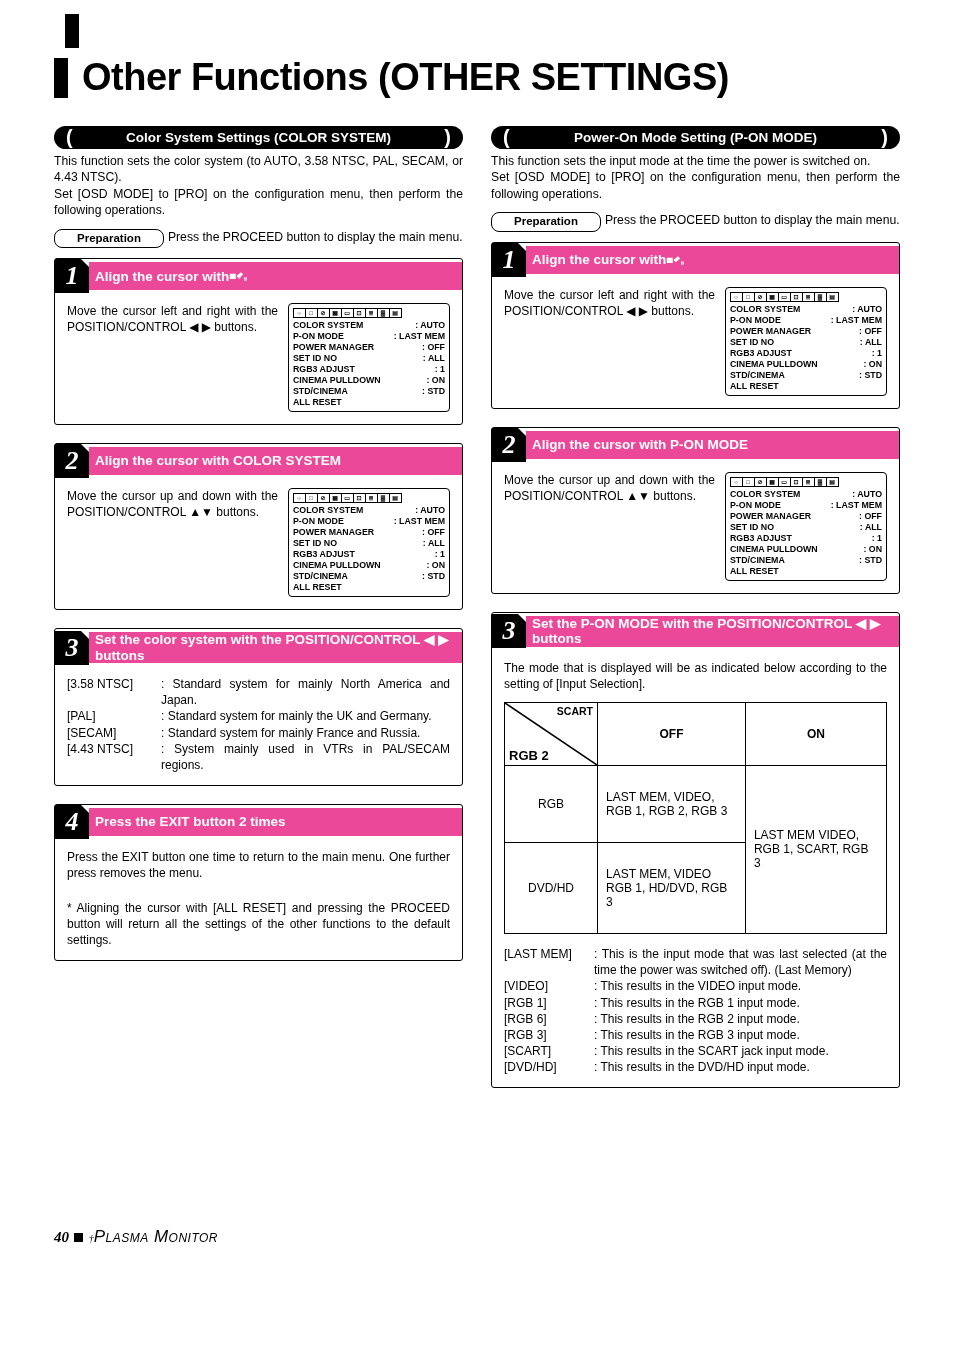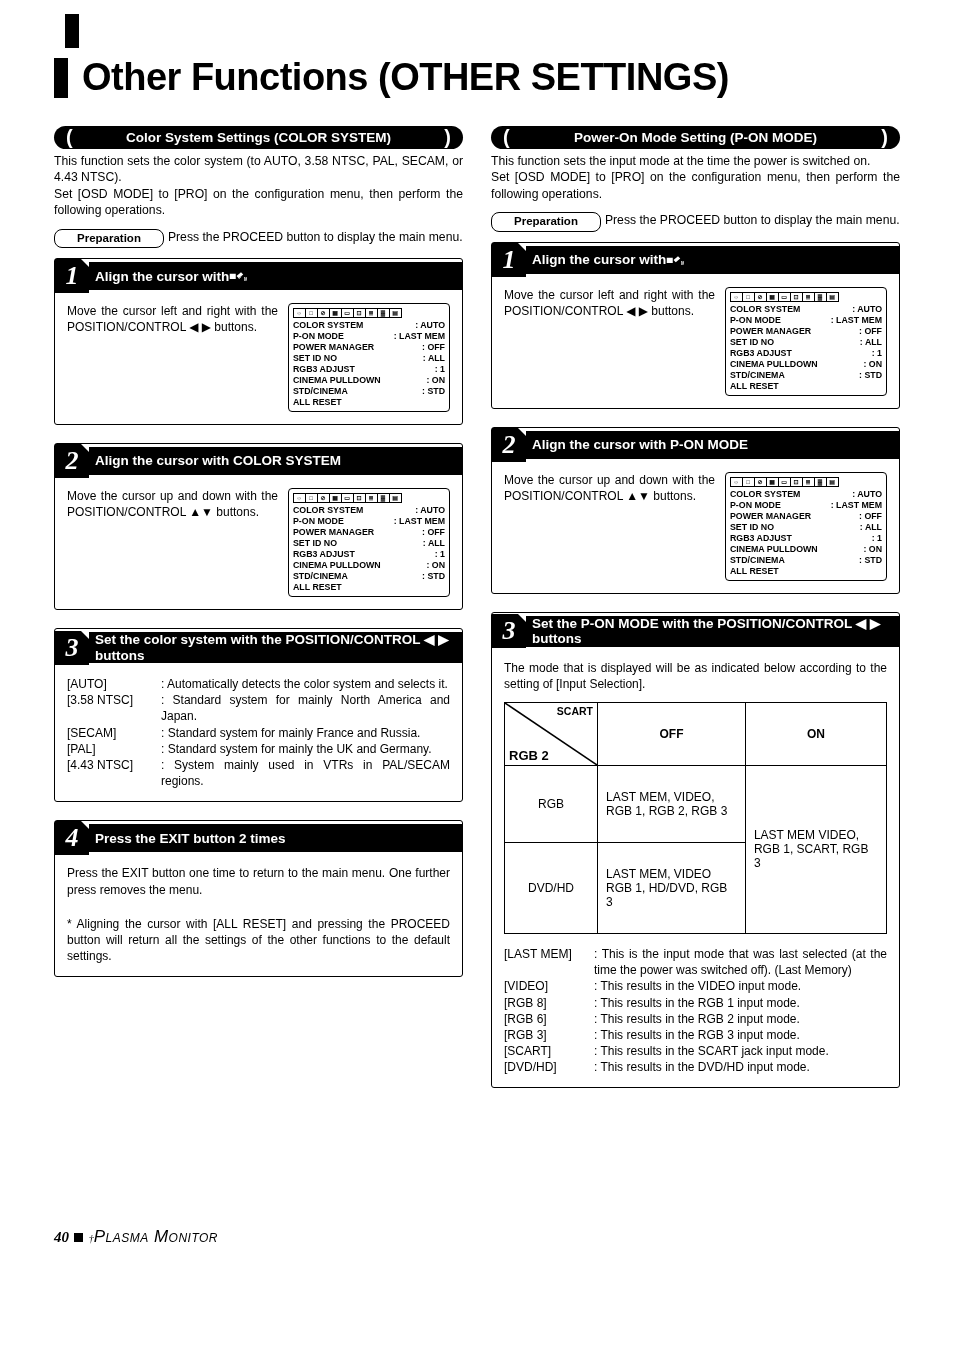--- a/index.html
+++ b/index.html
@@ -114,21 +114,21 @@
     display: flex;
     align-items: center;
     justify-content: center;
     color: #fff;
     font-weight: 900;
     font-size: 26px;
     font-style: italic;
     font-family: "Times New Roman", serif;
   }
   .step-title {
-    background: #000000;
+    background: #ec4899;
     color: #fff;
     flex: 1;
     align-self: stretch;
     display: flex;
     align-items: center;
     padding: 0 10px 0 6px;
     font-weight: 800;
     font-size: 13.5px;
     line-height: 1.15;
     min-height: 28px;
@@ -366,34 +366,30 @@
         <div class="step-hdr">
           <div class="step-num-wrap">
             <div class="black"></div>
               <div class="white-corner"></div>
             <div class="num">3</div>
           </div>
           <div class="step-title">Set the color system with the POSITION/CONTROL ◀ ▶ buttons</div>
         </div>
         <div class="opt-list">
           <div class="row">
-              <div class="key">[AUTO]</div>
-              <div class="val">: Automatically detects the color system and selects it.</div>
-            </div>
-          <div class="row">
               <div class="key">[3.58 NTSC]</div>
               <div class="val">: Standard system for mainly North America and Japan.</div>
             </div>
           <div class="row">
+              <div class="key">[PAL]</div>
+              <div class="val">: Standard system for mainly the UK and Germany.</div>
+            </div>
+          <div class="row">
               <div class="key">[SECAM]</div>
               <div class="val">: Standard system for mainly France and Russia.</div>
-            </div>
-          <div class="row">
-              <div class="key">[PAL]</div>
-              <div class="val">: Standard system for mainly the UK and Germany.</div>
             </div>
           <div class="row">
               <div class="key">[4.43 NTSC]</div>
               <div class="val">: System mainly used in VTRs in PAL/SECAM regions.</div>
             </div>
         </div>
       </div>
 
       <div class="step-box">
         <div class="step-hdr">
@@ -569,21 +565,21 @@
         <div class="opt-list">
           <div class="row">
               <div class="key2">[LAST MEM]</div>
               <div class="val">: This is the input mode that was last selected (at the time the power was switched off). (Last Memory)</div>
             </div>
           <div class="row">
               <div class="key2">[VIDEO]</div>
               <div class="val">: This results in the VIDEO input mode.</div>
             </div>
           <div class="row">
-              <div class="key2">[RGB 8]</div>
+              <div class="key2">[RGB 1]</div>
               <div class="val">: This results in the RGB 1 input mode.</div>
             </div>
           <div class="row">
               <div class="key2">[RGB 6]</div>
               <div class="val">: This results in the RGB 2 input mode.</div>
             </div>
           <div class="row">
               <div class="key2">[RGB 3]</div>
               <div class="val">: This results in the RGB 3 input mode.</div>
             </div>

